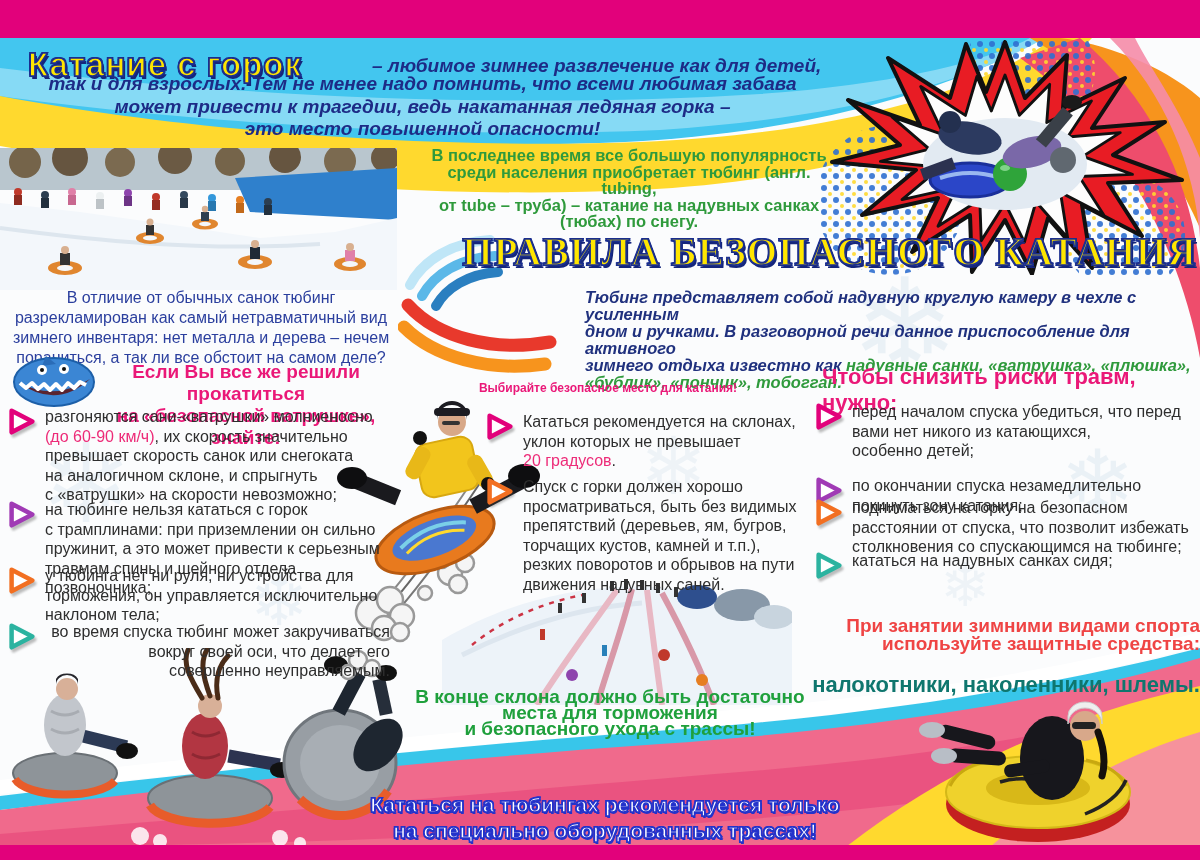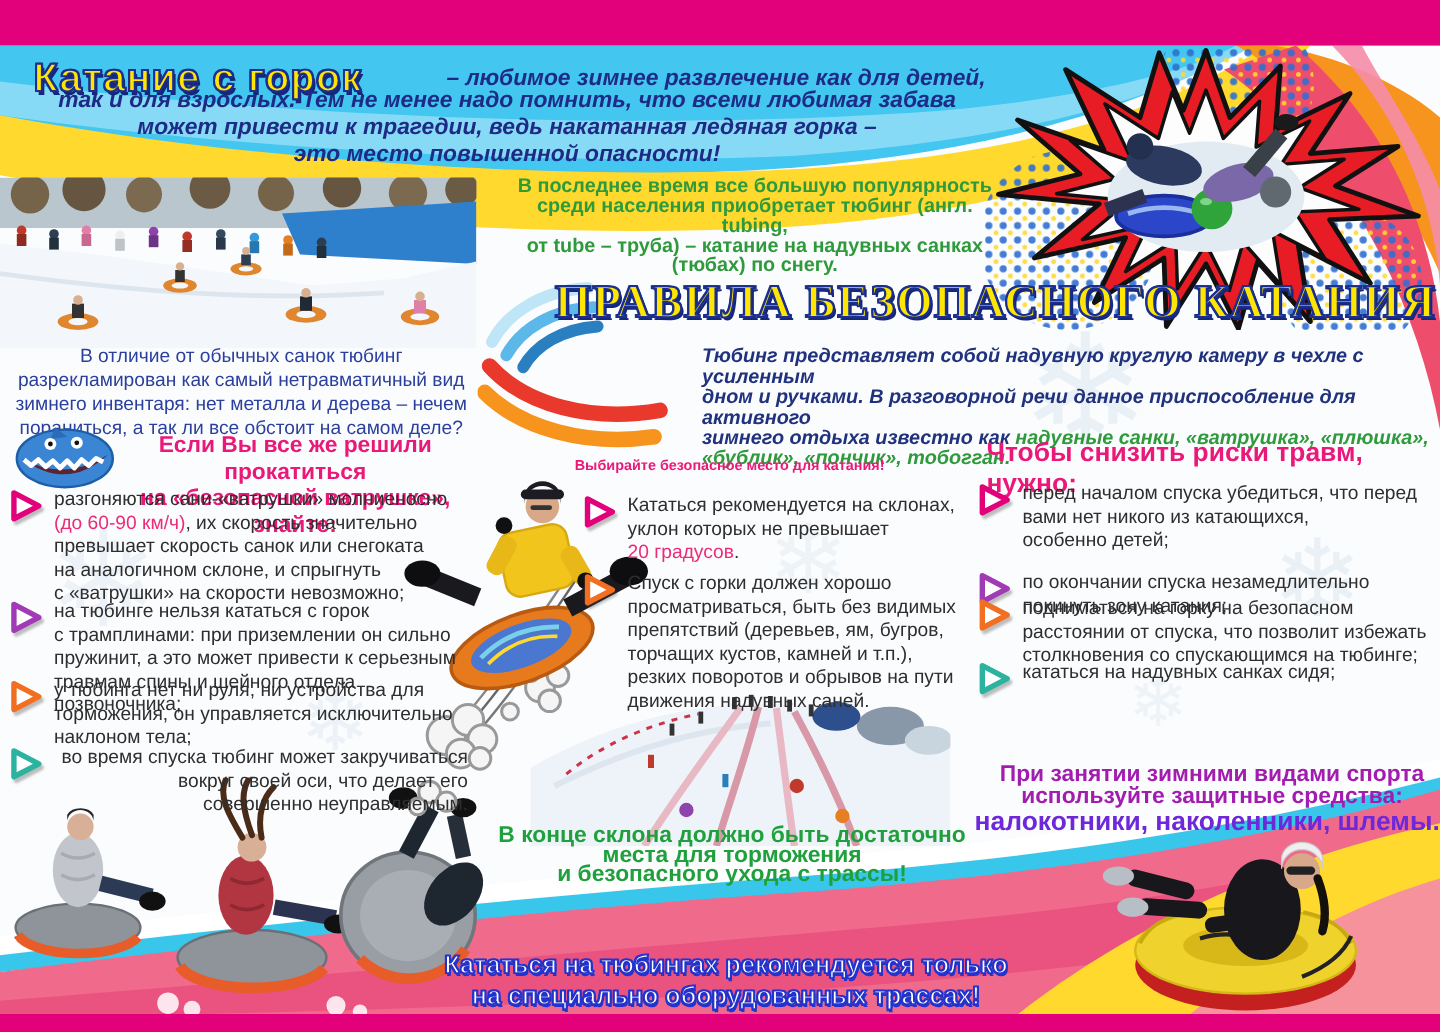--- a/index.html
+++ b/index.html
@@ -35,23 +35,23 @@
   .right-head{left:822px;top:364px;width:378px;font-size:22px;}
   .bullet{z-index:5;}
   .tri{position:absolute;left:0;top:1px;width:27px;height:27px;filter:drop-shadow(2px 3px 1px rgba(70,70,70,.35));}
   .btxt{position:absolute;left:37px;top:0;color:#2e2e2e;font-size:16px;line-height:19.5px;white-space:pre-line;}
   .hl{color:#ed2b78;}
   .note-green{left:398px;top:689px;width:424px;text-align:center;color:#1fa03c;font-weight:bold;
           font-size:19px;line-height:16px;white-space:pre-line;z-index:5;}
   .note-bottom{left:360px;top:792px;width:490px;text-align:center;font-weight:bold;font-size:21px;line-height:26px;
           color:#ffffff;-webkit-text-stroke:1.4px #2333cb;white-space:pre-line;z-index:5;
           text-shadow:1px 2px 0 #2333cb,-1px -1px 0 #2333cb,1px -1px 0 #2333cb,-1px 1px 0 #2333cb;}
-  .prot-blue{left:820px;top:637px;width:380px;text-align:center;color:#a21caf;font-weight:bold;
+  .prot-blue{left:820px;top:617px;width:380px;text-align:right;color:#ef4444;font-weight:bold;
           font-size:19px;line-height:17.5px;white-space:pre-line;z-index:5;}
-  .prot-green{left:812px;top:672px;width:388px;text-align:center;color:#6d28d9;font-weight:bold;
+  .prot-green{left:812px;top:672px;width:388px;text-align:center;color:#0f766e;font-weight:bold;
           font-size:22px;z-index:5;}
   .photo{z-index:2;}
   .over-text{z-index:4;}
 </style>
 </head>
 <body>
 
 <div class="poster">
 
   <span class="abs snowflake" style="left:850px;top:250px;font-size:130px;opacity:.5;">❄</span>

